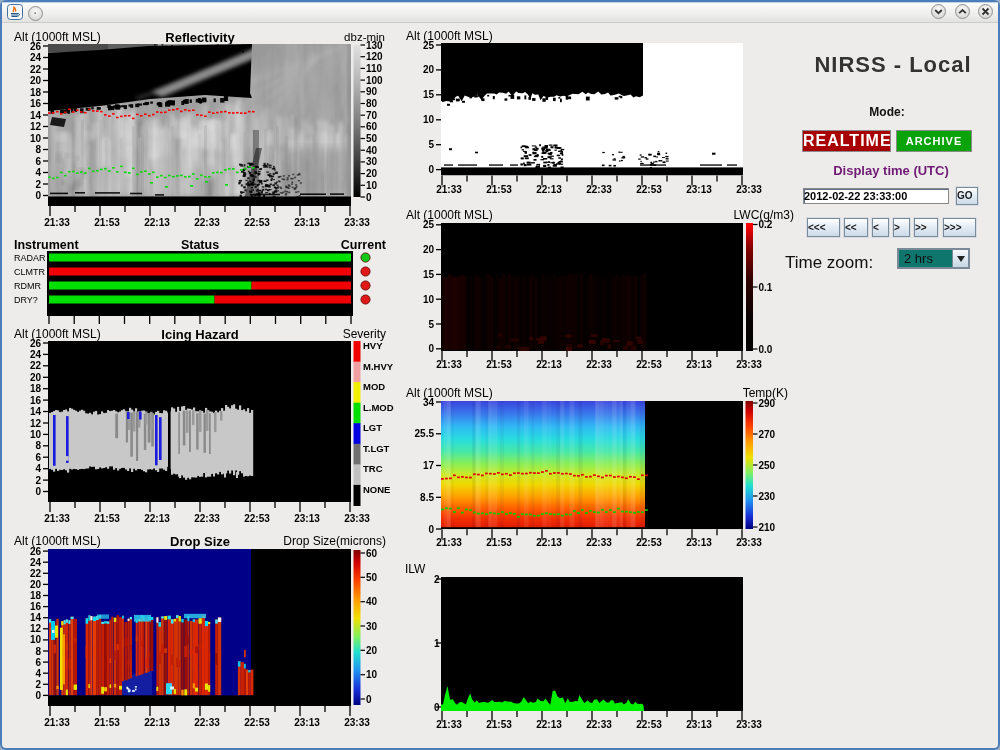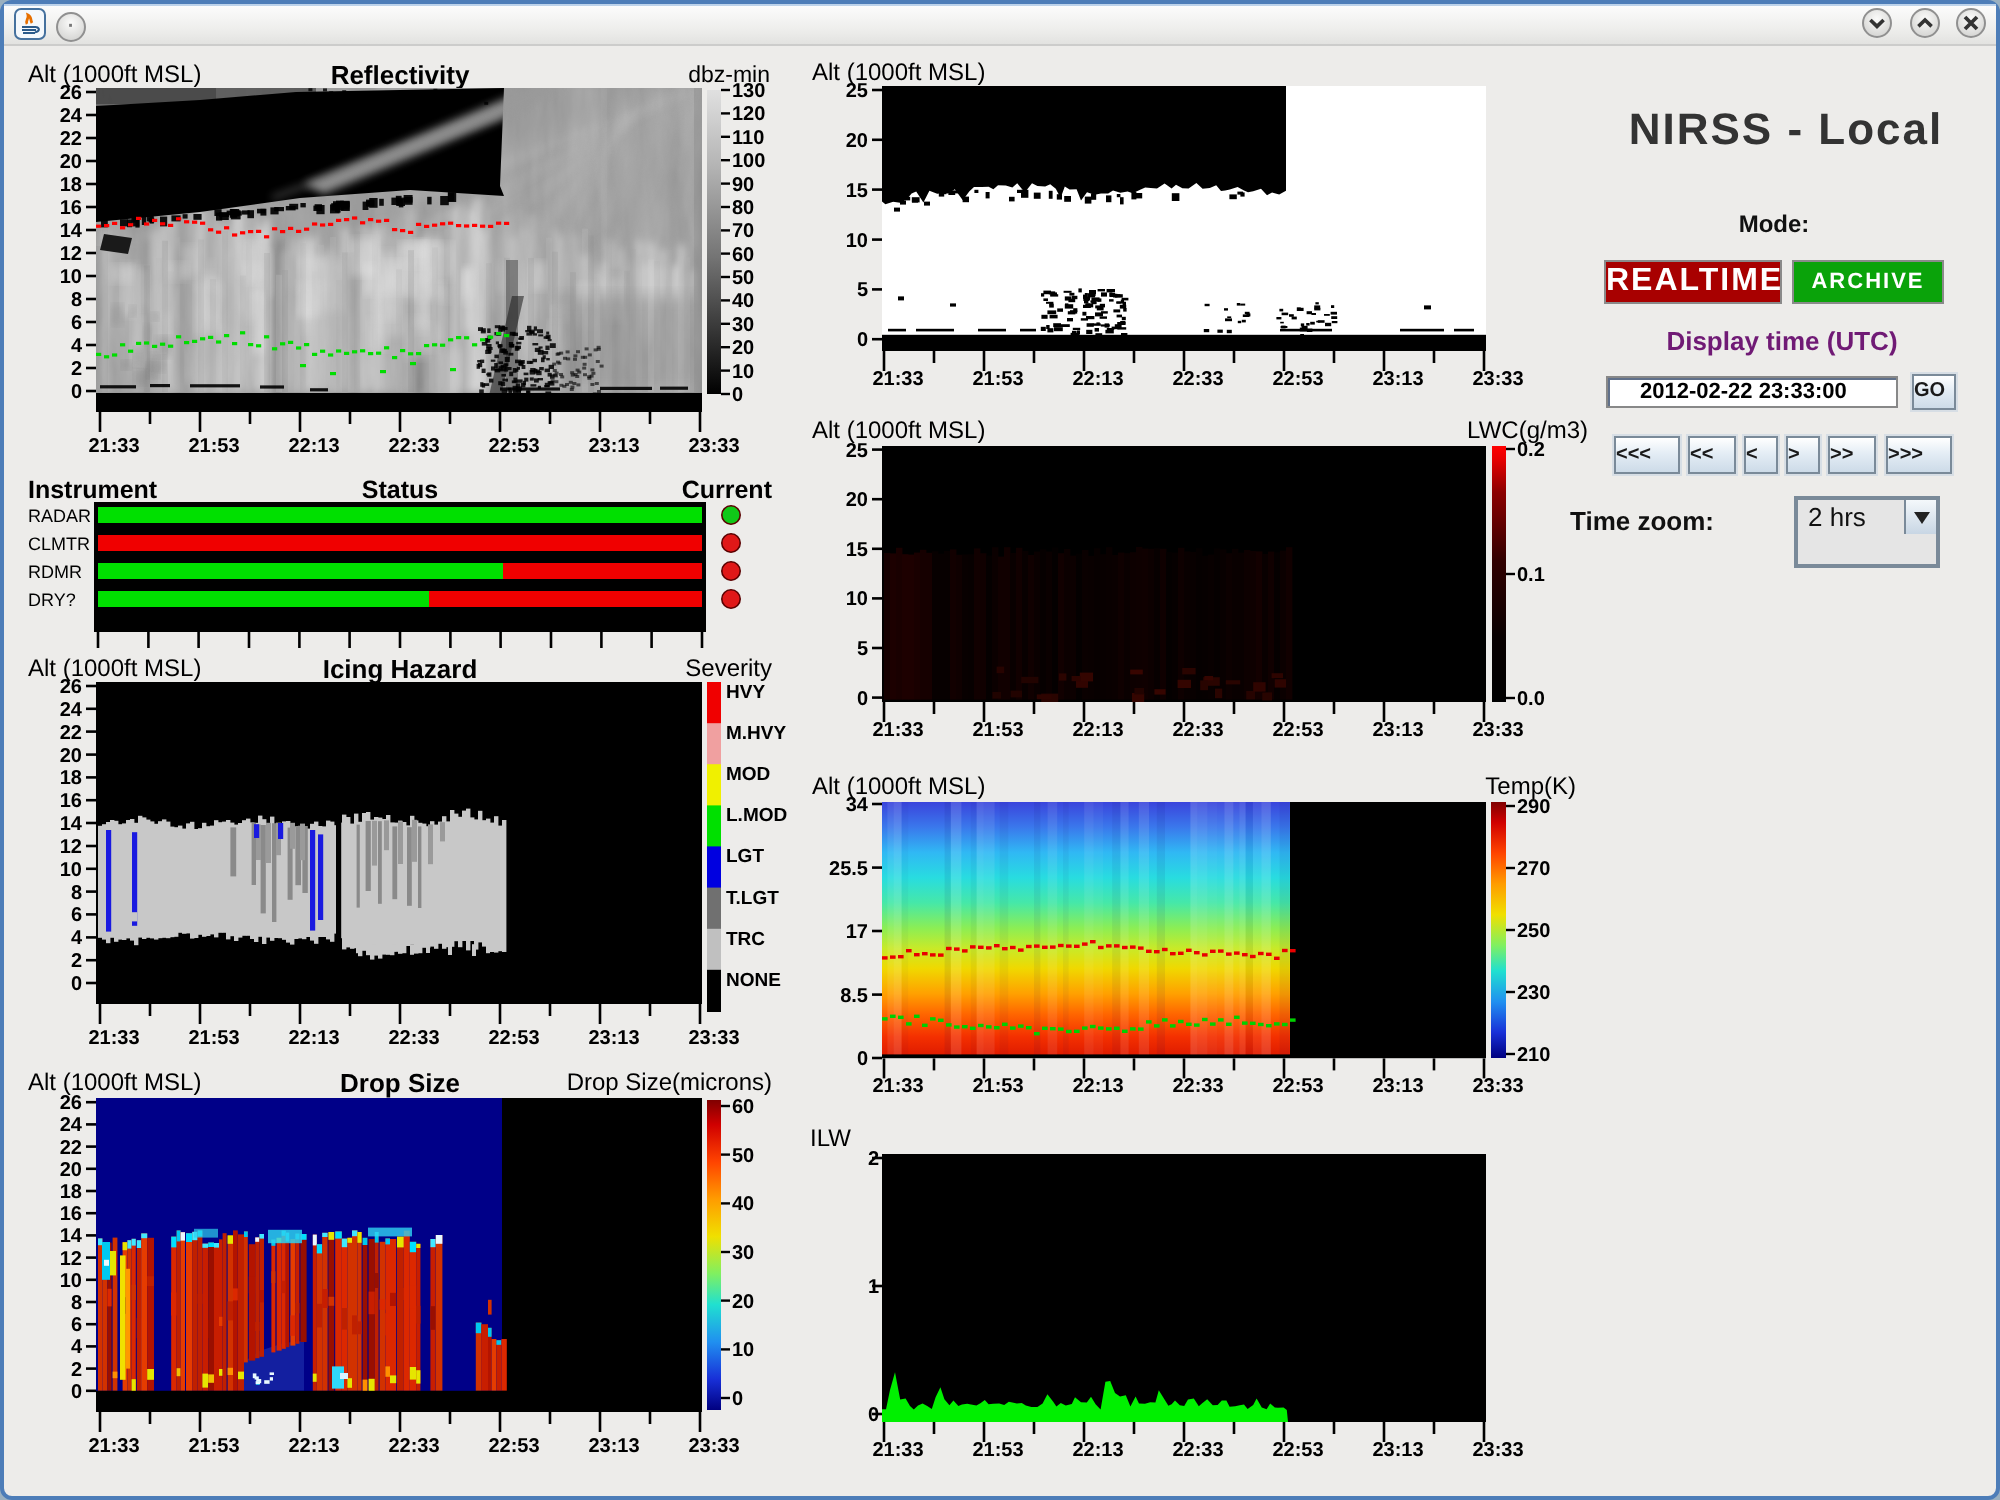--- a/index.html
+++ b/index.html
@@ -4,22 +4,22 @@
 html,body { width:1000px; height:750px; }
 body { background:#9ab0c0; font-family:"Liberation Sans", sans-serif; overflow:hidden; position:relative; }
 #win { position:absolute; left:0; top:0; width:1000px; height:750px; border:2px solid #4d7db8; border-radius:6px; background:#edecea; z-index:0; }
 #tbar { position:absolute; left:2px; top:2px; width:996px; height:21px; background:linear-gradient(#fdfdfd,#ececea 70%,#e2e2e0); border-bottom:1px solid #cccccb; box-shadow:inset 0 1px 0 #bcd2ea; z-index:1; }
 #ttitle { position:absolute; left:0; top:5px; width:974px; text-align:center; font-size:12px; color:#222; z-index:3; }
 .tcirc { position:absolute; width:15px; height:15px; border-radius:50%; background:radial-gradient(circle at 50% 35%, #fbfbfa, #d4d4d2 85%); border:1px solid #909090; color:#333; font-size:10px; font-weight:bold; text-align:center; line-height:13px; z-index:3; top:4px; }
 .rp { position:absolute; z-index:3; }
 .btnred { left:802px; top:130px; width:89px; height:22px; background:#a80000; border:1px solid #8a8a8a; color:#fff; font-weight:bold; font-size:16px; letter-spacing:1px; text-align:center; line-height:20px; }
 .btngreen { left:896px; top:130px; width:76px; height:22px; background:#0aa30a; border:1px solid #8a8a8a; color:#fff; font-weight:bold; font-size:11px; letter-spacing:1px; text-align:center; line-height:20px; }
 .metal { background:linear-gradient(#ffffff,#e4edf5 45%,#cddbe8); border:1px solid #7a8a99; box-shadow:0 0 0 1px #d7dee5; color:#1a1a1a; font-weight:bold; }
-#dtinput { left:803px; top:188px; width:146px; height:16px; background:#ffffff; border:1px solid #888; box-shadow:inset 1px 1px 0 #60708a; font-size:11px; font-weight:bold; line-height:15px; padding-left:16px; }
-#combo { left:897px; top:248px; width:73px; height:36px; background:#e5e5e5; border:2px solid #7a8a99; }
+#dtinput { left:803px; top:188px; width:146px; height:16px; background:#ffffff; border:1px solid #888; box-shadow:inset 1px 1px 0 #60708a; font-size:11px; font-weight:bold; line-height:15px; padding-left:0; }
+#combo { left:897px; top:248px; width:73px; height:21px; background:#0f766e; border:2px solid #7a8a99; }
 #combotxt { position:absolute; left:5px; top:1px; font-size:13px; color:#111; }
 #comboarr { position:absolute; right:0; top:0; width:16px; height:17px; background:linear-gradient(#f4f8fb,#c8d6e4); border-left:1px solid #7a8a99; }
 #comboarr:after { content:""; position:absolute; left:3.5px; top:6px; border-left:4.5px solid transparent; border-right:4.5px solid transparent; border-top:6px solid #222; }
 </style></head>
 <body>
 <div id="win"></div>
 <div id="tbar">
   <svg style="position:absolute;left:5px;top:2px" width="16" height="16" viewBox="0 0 16 16">
     <rect x="0.5" y="0.5" width="15" height="15" rx="3" fill="#f4f8fc" stroke="#45719e"></rect>
     <path d="M6.5 8 C5.5 6.5 7.5 5.5 7 3.5 C9 4.5 8 6 9 7.5" stroke="#e76f00" stroke-width="1.4" fill="none"></path>
@@ -1967,16 +1967,16 @@
 <div class="rp btngreen">ARCHIVE</div>
 <div class="rp" style="left:786px;top:163px;width:210px;text-align:center;font-size:13px;font-weight:bold;color:#701a75;">Display time (UTC)</div>
 <div class="rp" id="dtinput">2012-02-22 23:33:00</div>
 <div class="rp metal" style="left:956px;top:187px;width:22px;height:18px;font-size:10px;line-height:16px;">GO</div>
 <div class="rp metal" style="left:807px;top:218px;width:33px;height:19px;font-size:10px;line-height:17px;">&lt;&lt;&lt;</div>
 <div class="rp metal" style="left:844px;top:218px;width:24px;height:19px;font-size:10px;line-height:17px;">&lt;&lt;</div>
 <div class="rp metal" style="left:872px;top:218px;width:17px;height:19px;font-size:10px;line-height:17px;">&lt;</div>
 <div class="rp metal" style="left:893px;top:218px;width:17px;height:19px;font-size:10px;line-height:17px;">&gt;</div>
 <div class="rp metal" style="left:914px;top:218px;width:24px;height:19px;font-size:10px;line-height:17px;">&gt;&gt;</div>
 <div class="rp metal" style="left:943px;top:218px;width:33px;height:19px;font-size:10px;line-height:17px;">&gt;&gt;&gt;</div>
-<div class="rp" style="left:785px;top:253px;font-size:13px;font-weight:bold;color:#111;">Time zoom:</div>
+<div class="rp" style="left:785px;top:253px;font-size:17px;font-weight:normal;color:#111;">Time zoom:</div>
 <div class="rp" id="combo">
     <div id="combotxt">2 hrs</div>
     <div id="comboarr"></div>
   </div>
 </body></html>

